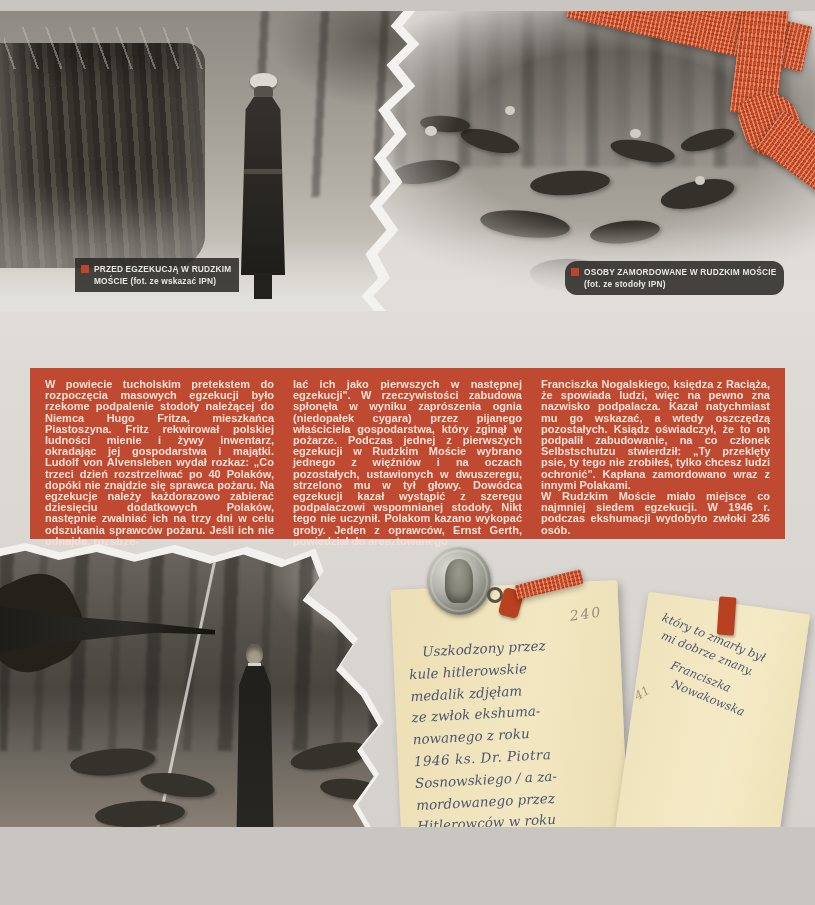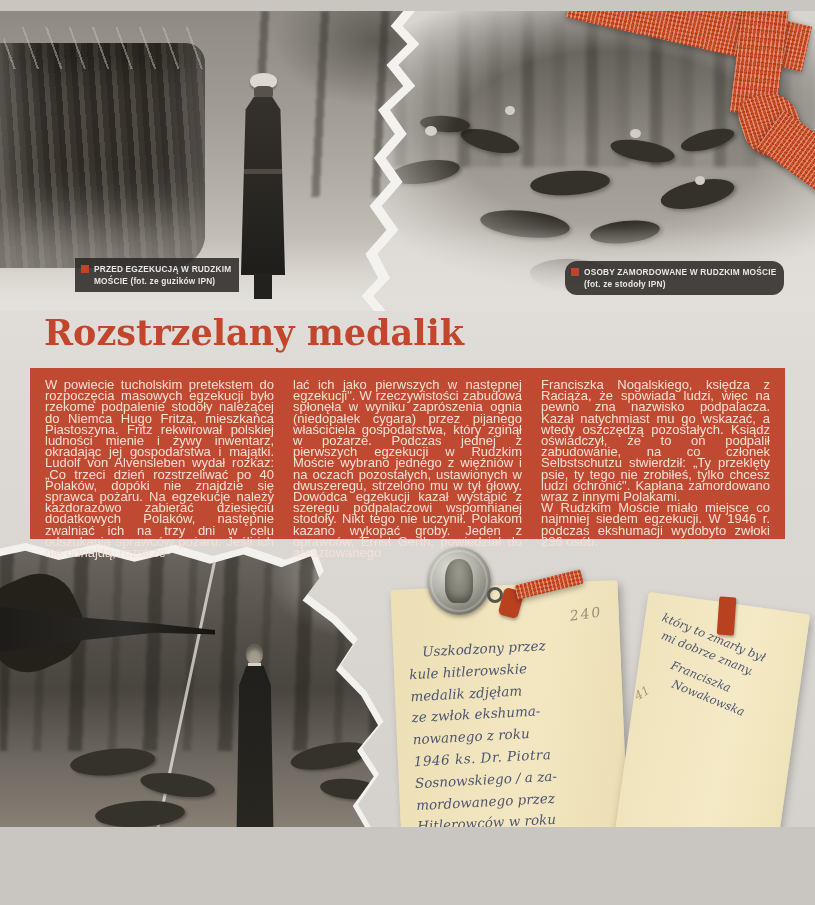--- a/index.html
+++ b/index.html
@@ -63,22 +63,22 @@
     padding:5px 8px 5px 6px;display:flex;gap:5px;font-size:8.3px;font-weight:bold;
     line-height:1.45;letter-spacing:.2px;}
   .caption .sq{flex:0 0 auto;width:8px;height:8px;margin-top:2px;background:#c0432b;}
   .cline{display:block;white-space:nowrap;}
 
   
   .title{position:absolute;left:44px;top:301px;margin:0;z-index:4;
     font-family:"DejaVu Serif",serif;font-weight:bold;font-size:35px;color:#c2462c;}
   .article{position:absolute;left:30px;top:357px;width:755px;height:171px;z-index:4;
     background:#bf4a31;display:flex;gap:19px;padding:11px 15px 10px;box-sizing:border-box;}
-  .article p{flex:1 1 0;margin:0;font-size:13px;line-height:11.2px;color:#f5e0d6;
-    text-align:justify;white-space:pre-line;}
+  .article p{flex:1 1 0;margin:0;font-size:11px;line-height:11.2px;color:#f5e0d6;
+    text-align:justify;white-space:pre-line;font-weight:bold;}
 
   
   .pb-tear{position:absolute;left:0;top:530px;width:426px;height:376px;z-index:2;background:#f3f1ed;
     clip-path:polygon(0 2%,6% .5%,14% 3%,23% .8%,32% 3.5%,41% 1%,50% 4%,58% 1.5%,67% 5%,74% 2%,76% 8%,72% 14%,79% 20%,84% 26%,80% 33%,86% 40%,90% 48%,85% 55%,89% 62%,84% 70%,88% 78%,83% 86%,86% 93%,82% 100%,0 100%);}
   .photo-bottom{position:absolute;left:0;top:538px;width:420px;height:367px;z-index:3;
     background:
       radial-gradient(ellipse 120px 85px at 84% 8%,rgba(205,200,191,.65),rgba(205,200,191,0) 70%),
       linear-gradient(180deg,#6a665f 0%,#55514a 22%,#49453f 38%,#6e6961 58%,#8b8177 78%,#9a958c 100%);
     clip-path:polygon(0 2%,6% .5%,14% 3%,23% .8%,32% 3.5%,41% 1%,50% 4%,58% 1.5%,67% 5%,74% 2%,76% 8%,72% 14%,79% 20%,84% 26%,80% 33%,86% 40%,90% 48%,85% 55%,89% 62%,84% 70%,88% 78%,83% 86%,86% 93%,82% 100%,0 100%);}
   .pb-trees{position:absolute;left:0;top:0;width:100%;height:55%;
@@ -176,32 +176,31 @@
 
   <div class="rib ribbonA"></div>
   <div class="rib ribbonB"></div>
   <div class="rib ribbonKnot"></div>
   <div class="rib ribbonC"></div>
 
   <div class="caption" style="left:75px;top:247px;">
     <span class="sq"></span>
     <span>
       <span class="cline">PRZED EGZEKUCJĄ W RUDZKIM</span>
-      <span class="cline">MOŚCIE (fot. ze guzików IPN)</span>
+      <span class="cline">MOŚCIE (fot. ze wskazać IPN)</span>
     </span>
   </div>
   <div class="caption" style="left:565px;top:250px;border-radius:12px;">
     <span class="sq"></span>
     <span>
       <span class="cline">OSOBY ZAMORDOWANE W RUDZKIM MOŚCIE</span>
       <span class="cline">(fot. ze stodoły IPN)</span>
     </span>
   </div>
 
-  <h1 class="title">Rozstrzelany medalik</h1>
   <section class="article">
     <p>W powiecie tucholskim pretekstem do rozpoczęcia masowych egzekucji było rzekome podpalenie stodoły należącej do Niemca Hugo Fritza, mieszkańca Piastoszyna. Fritz rekwirował polskiej ludności mienie i żywy inwentarz, okradając jej gospodarstwa i majątki. Ludolf von Alvensleben wydał rozkaz: „Co trzeci dzień rozstrzeliwać po 40 Polaków, dopóki nie znajdzie się sprawca pożaru. Na egzekucje należy każdorazowo zabierać dziesięciu dodatkowych Polaków, następnie zwalniać ich na trzy dni w celu odszukania sprawców pożaru. Jeśli ich nie odnajdą, rozstrze-</p>
     <p>lać ich jako pierwszych w następnej egzekucji". W rzeczywistości zabudowa spłonęła w wyniku zaprószenia ognia (niedopałek cygara) przez pijanego właściciela gospodarstwa, który zginął w pożarze. Podczas jednej z pierwszych egzekucji w Rudzkim Moście wybrano jednego z więźniów i na oczach pozostałych, ustawionych w dwuszeregu, strzelono mu w tył głowy. Dowódca egzekucji kazał wystąpić z szeregu podpalaczowi wspomnianej stodoły. Nikt tego nie uczynił. Polakom kazano wykopać groby. Jeden z oprawców, Ernst Gerth, powiedział do aresztowanego</p>
     <p>Franciszka Nogalskiego, księdza z Raciąża, że spowiada ludzi, więc na pewno zna nazwisko podpalacza. Kazał natychmiast mu go wskazać, a wtedy oszczędzą pozostałych. Ksiądz oświadczył, że to on podpalił zabudowanie, na co członek Selbstschutzu stwierdził: „Ty przeklęty psie, ty tego nie zrobiłeś, tylko chcesz ludzi ochronić". Kapłana zamordowano wraz z innymi Polakami.
 W Rudzkim Moście miało miejsce co najmniej siedem egzekucji. W 1946 r. podczas ekshumacji wydobyto zwłoki 236 osób.</p>
   </section>
 
   <div class="pb-tear"></div>
   <div class="photo-bottom">
     <div class="pb-trees"></div>

